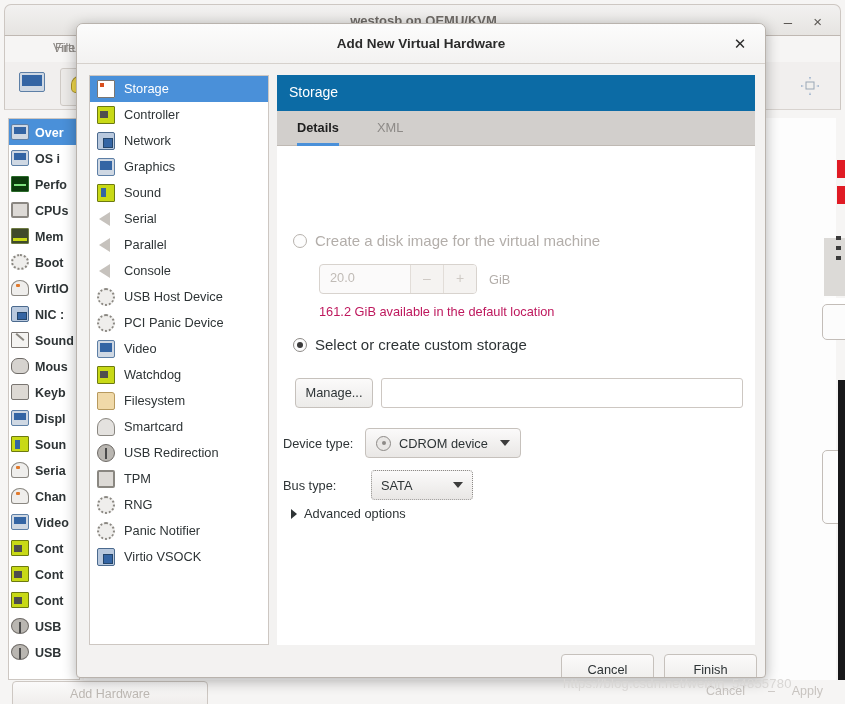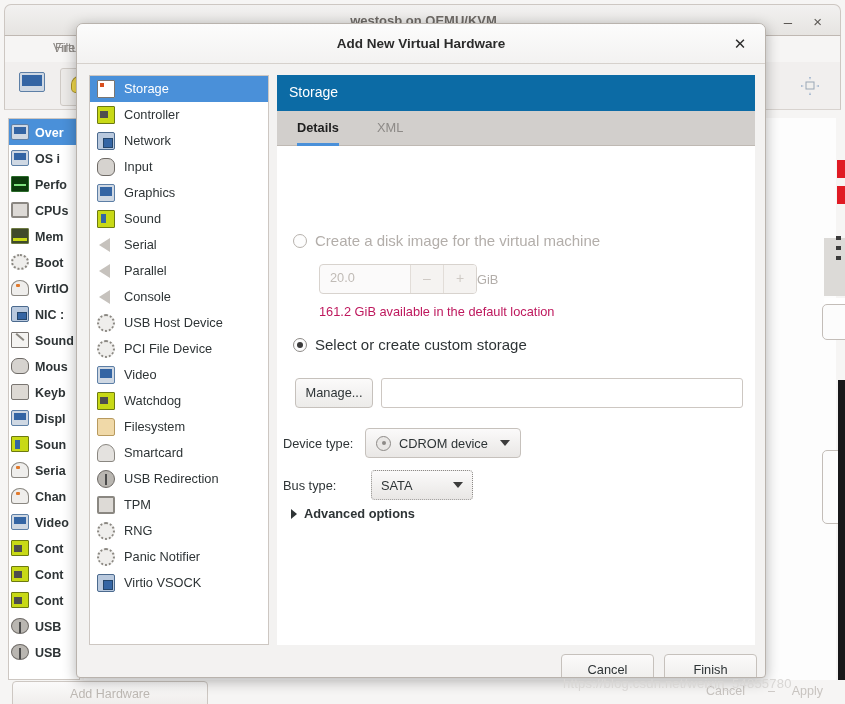--- a/index.html
+++ b/index.html
@@ -149,21 +149,21 @@
   #spin-row{position:absolute;left:42px;top:118px;display:flex;align-items:center;}
   #spinbox{
     display:flex;align-items:stretch;height:28px;border:1px solid #d8d3ce;border-radius:4px;
     background:#fbfafa;overflow:hidden;
   }
   #spin-value{width:80px;line-height:26px;padding-left:10px;font-size:12.8px;color:#c0bbb6;}
   .spin-btn{
     width:32px;border-left:1px solid #e2ddd8;background:#f5f3f1;color:#cfcac5;
     font-size:14px;text-align:center;line-height:26px;cursor:pointer;
   }
-  #spin-unit{margin-left:0;font-size:12.8px;color:#b3aeaa;}
+  #spin-unit{margin-left:12px;font-size:12.8px;color:#b3aeaa;}
   #avail-text{position:absolute;left:42px;top:158px;font-size:12.8px;color:#be185d;}
 
   #manage-row{position:absolute;left:18px;top:232px;display:flex;align-items:stretch;}
   #manage-btn{
     width:78px;height:30px;line-height:28px;text-align:center;font-size:12.8px;
     background:linear-gradient(#fbfafa,#ecebe9);border:1px solid #c6c1bc;border-radius:4px;
     cursor:pointer;box-sizing:border-box;
   }
   #path-field{
     width:362px;height:30px;margin-left:8px;background:#ffffff;border:1px solid #cdc7c2;
@@ -189,21 +189,21 @@
   #cdrom-ico:after{
     content:"";position:absolute;left:4.5px;top:4.5px;width:4px;height:4px;border-radius:50%;
     background:#8d8a87;
   }
 
   #advanced-row{position:absolute;left:14px;top:360px;display:flex;align-items:center;cursor:pointer;}
   #adv-caret{
     width:0;height:0;border-top:5px solid transparent;border-bottom:5px solid transparent;
     border-left:6px solid #2e3436;margin-right:7px;
   }
-  #adv-label{font-size:12.8px;font-weight:bold;color:#2e3436;}
+  #adv-label{font-size:12.8px;font-weight:normal;color:#2e3436;}
 
   
   .dlg-btn{
     position:absolute;top:630px;width:93px;height:32px;line-height:30px;text-align:center;
     font-size:12.8px;background:linear-gradient(#fbfafa,#ecebe9);
     border:1px solid #c6c1bc;border-radius:4px;cursor:pointer;box-sizing:border-box;
   }
   #btn-cancel{right:111px;}
   #btn-finish{right:8px;}
 
@@ -389,26 +389,20 @@
         <span class="hw-lbl">Controller</span>
       </div>
       <div class="hw-item">
         <span class="hw-ico">
           <span class="ic ic-netw"></span>
         </span>
         <span class="hw-lbl">Network</span>
       </div>
       <div class="hw-item">
         <span class="hw-ico">
-          <span class="ic ic-mouse"></span>
-        </span>
-        <span class="hw-lbl">Input</span>
-      </div>
-      <div class="hw-item">
-        <span class="hw-ico">
           <span class="ic ic-monitor"></span>
         </span>
         <span class="hw-lbl">Graphics</span>
       </div>
       <div class="hw-item">
         <span class="hw-ico">
           <span class="ic ic-sound"></span>
         </span>
         <span class="hw-lbl">Sound</span>
       </div>
@@ -433,21 +427,21 @@
       <div class="hw-item">
         <span class="hw-ico">
           <span class="ic ic-gears"></span>
         </span>
         <span class="hw-lbl">USB Host Device</span>
       </div>
       <div class="hw-item">
         <span class="hw-ico">
           <span class="ic ic-gears"></span>
         </span>
-        <span class="hw-lbl">PCI File Device</span>
+        <span class="hw-lbl">PCI Panic Device</span>
       </div>
       <div class="hw-item">
         <span class="hw-ico">
           <span class="ic ic-monitor"></span>
         </span>
         <span class="hw-lbl">Video</span>
       </div>
       <div class="hw-item">
         <span class="hw-ico">
           <span class="ic ic-card"></span>

